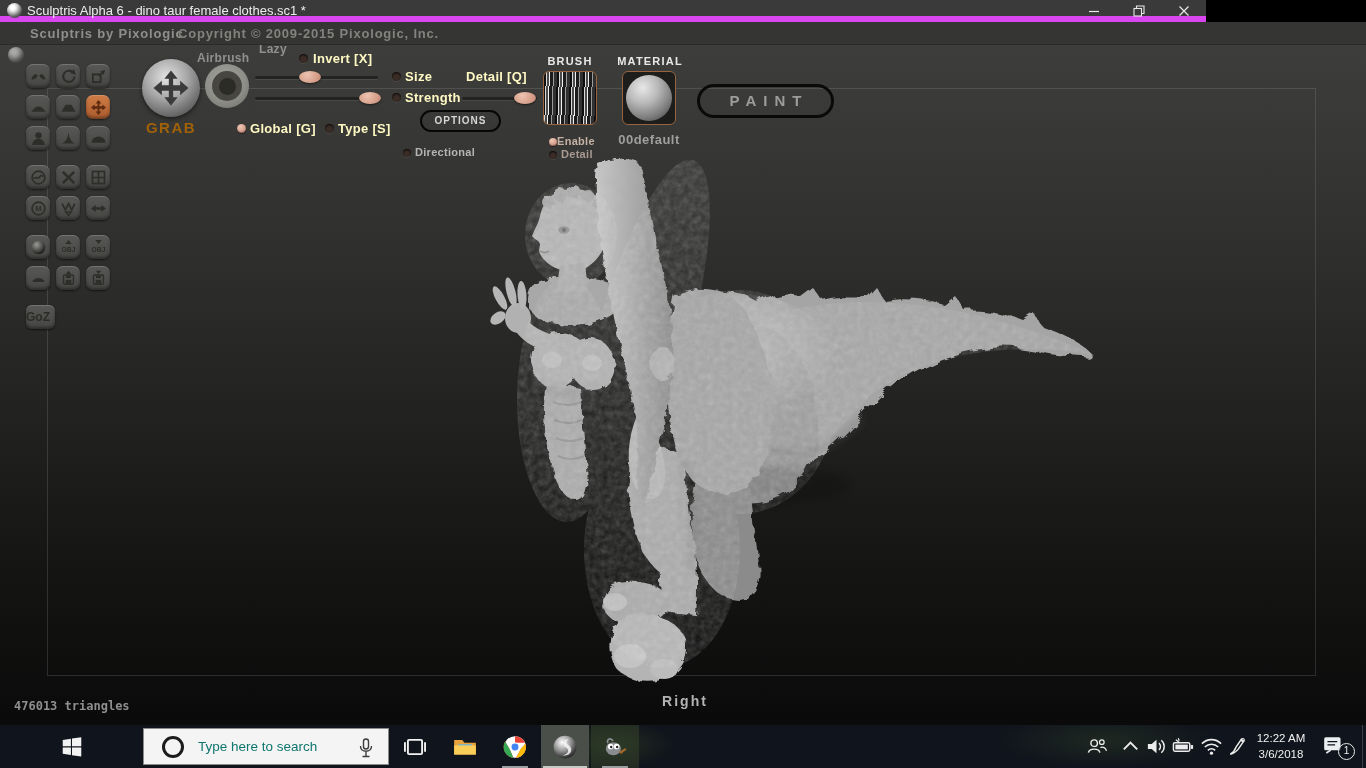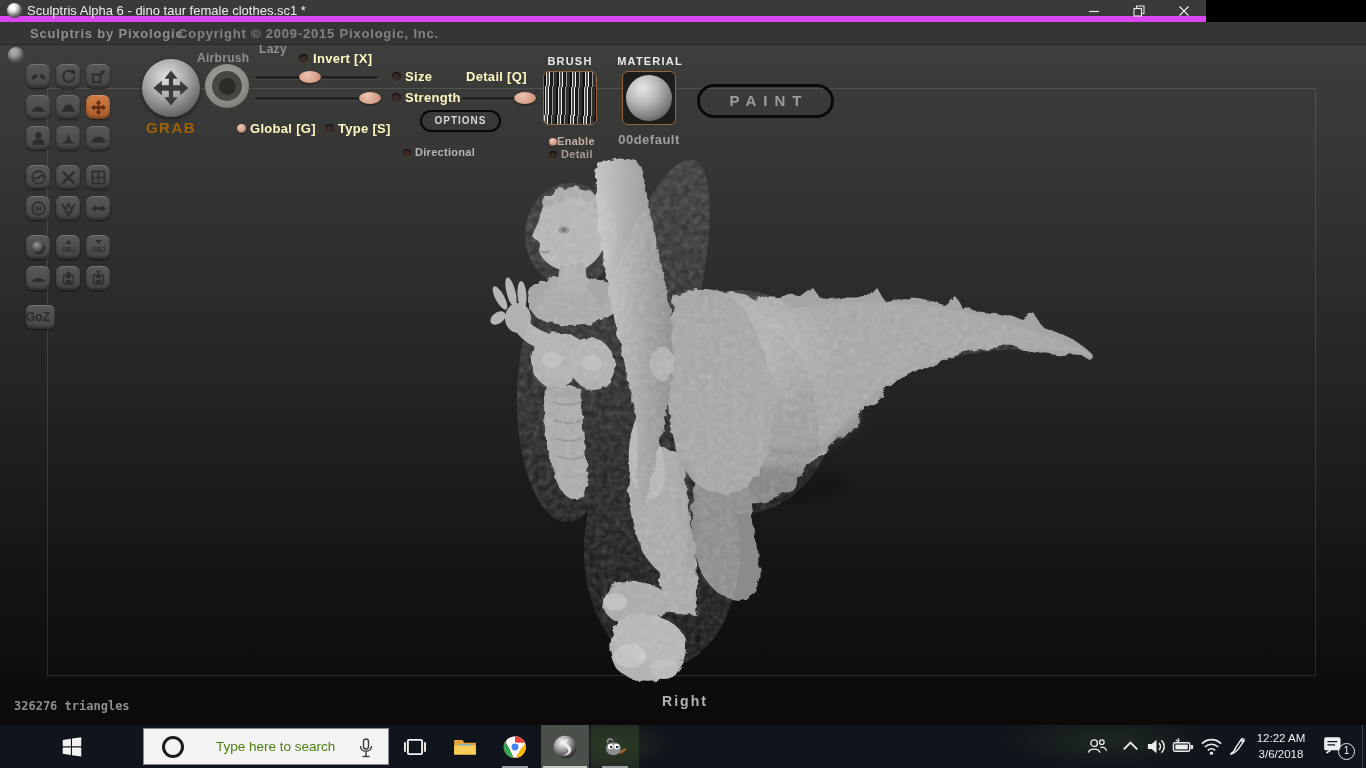--- a/index.html
+++ b/index.html
@@ -57,21 +57,21 @@
 
 
 #triangles{left:14px;top:699px;font-family:"DejaVu Sans Mono",monospace;font-size:12px;font-weight:bold;color:#8f8f8f;z-index:5}
 #orientation{left:625px;top:693px;width:120px;text-align:center;font-size:14px;font-weight:bold;letter-spacing:2px;color:#b3b3b3;z-index:5}
 
 
 #taskbar{left:0;top:725px;width:1366px;height:43px;background:radial-gradient(90px 34px at 612px 45%,rgba(66,88,40,.38),transparent 70%),radial-gradient(150px 38px at 1105px 35%,rgba(58,82,44,.33),transparent 72%),#10141c;z-index:50}
 #start-btn{left:48px;top:0;width:48px;height:43px;display:flex;align-items:center;justify-content:center}
 #searchbox{left:143px;top:3px;width:246px;height:37px;background:#f4f4f4;border:1px solid #8a8a8a;display:flex;align-items:center}
 #cortana-ring{margin-left:18px;width:22px;height:22px;border:3px solid #1b1b1b;border-radius:50%}
-#search-text{margin-left:32px;font-size:13.5px;color:#4d7c0f}
+#search-text{margin-left:14px;font-size:13.5px;color:#0f766e}
 #mic-icon{position:absolute;right:12px;top:8px}
 .tb-app{position:absolute;top:0;width:48px;height:43px;display:flex;align-items:center;justify-content:center}
 .tb-app.active-tile{background:#4b4f49}
 .tb-app.gimp-tile{background:rgba(58,74,44,.45)}
 .underline{position:absolute;bottom:0;height:2px;background:#9aa0a2}
 .underline.bright{background:#c4c9c6}
 .trayicon{position:absolute;top:10px;width:24px;height:23px}
 #clock{left:1248px;top:5px;width:66px;text-align:center;color:#f0f0f0;font-size:11.5px;line-height:16px}
 #notif{left:1322px;top:9px;width:26px;height:26px}
 #notif-badge{position:absolute;left:1338px;top:743px;width:17px;height:17px;border:1.5px solid #e8e8e8;border-radius:50%;color:#f0f0f0;font-size:10px;text-align:center;line-height:14px;z-index:52;background:rgba(16,20,28,.6)}
@@ -372,21 +372,21 @@
   <div class="abs tb lbl lbl-sm" style="left:561px;top:148px;font-weight:bold;color:#a99a91">Detail</div>
 
   <div class="abs tb sechead" style="left:615px;top:55px;width:70px;text-align:center">MATERIAL</div>
   <div class="abs tb thumb" id="material-thumb">
       <div class="ball"></div>
     </div>
   <div class="abs tb" style="left:608px;top:132px;width:82px;text-align:center;font-size:13px;letter-spacing:.5px;color:#9f9f9f;font-weight:bold">00default</div>
 
   <div class="abs tb" id="paint-btn">PAINT</div>
 
-  <div class="abs" id="triangles">326276 triangles</div>
+  <div class="abs" id="triangles">476013 triangles</div>
   <div class="abs" id="orientation">Right</div>
 
   <div class="abs" id="titlebar">
     <div class="slogo" id="logo-title"></div>
     <div class="apptitle">Sculptris Alpha 6 - dino taur female clothes.sc1 *</div>
     <div class="winbtn" id="btn-min">
         <svg width="12" height="12" viewBox="0 0 12 12">
           <path d="M1 6.5 H11" stroke="#e8e8e8" stroke-width="1.2"></path>
         </svg>
       </div>

